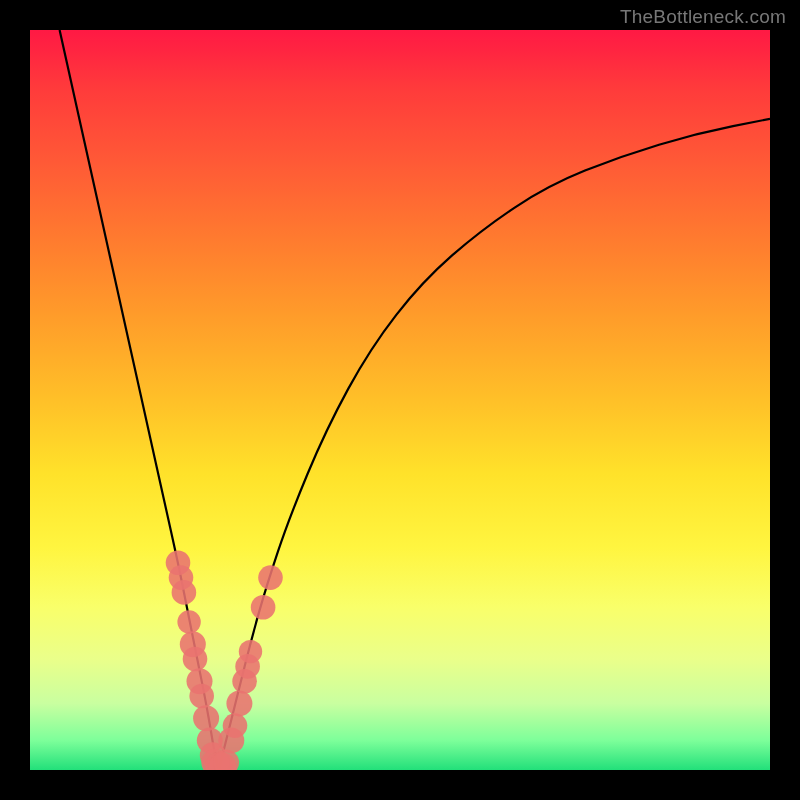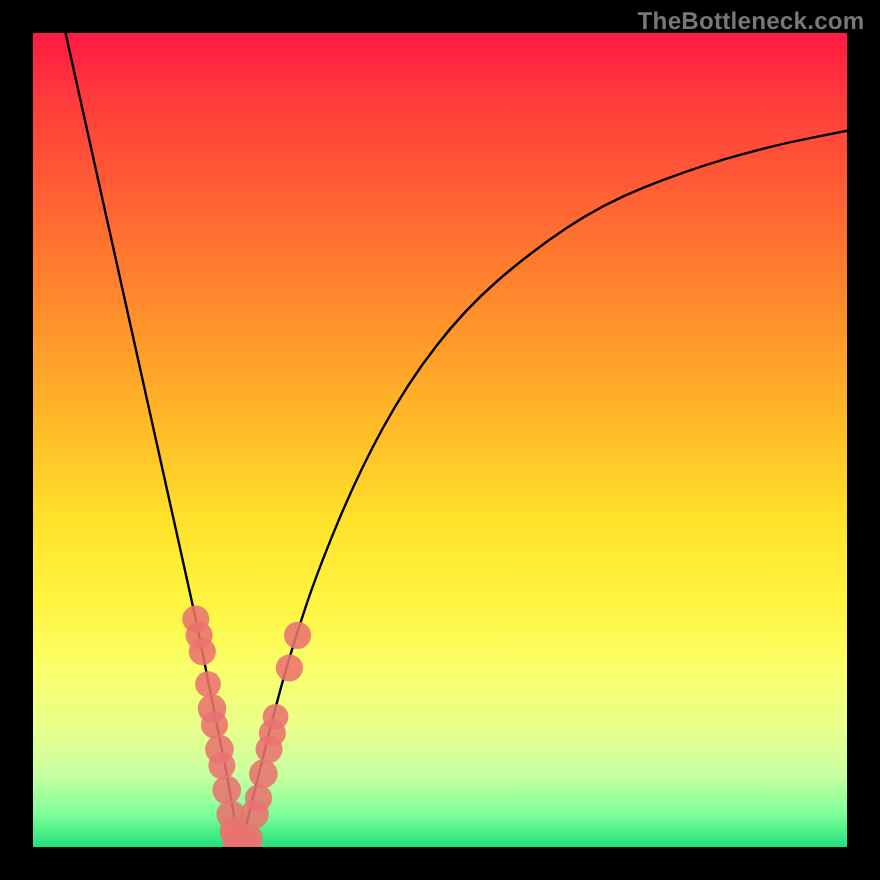--- a/index.html
+++ b/index.html
@@ -36,22 +36,22 @@
       #eaff8a 85%,
       #c9ffa0 91%,
       #7dff9a 96%,
       #22e07a 100%);
   }
   .watermark {
     position: absolute;
     top: 6px;
     right: 14px;
     color: #777;
-    font-size: 22px;
-    font-weight: 700;
+    font-size: 19px;
+    font-weight: 400;
     letter-spacing: 0.2px;
     user-select: none;
   }
   svg.curve {
     position: absolute;
     left: 0;
     top: 0;
   }
   .marker {
     fill: #e9736f;

